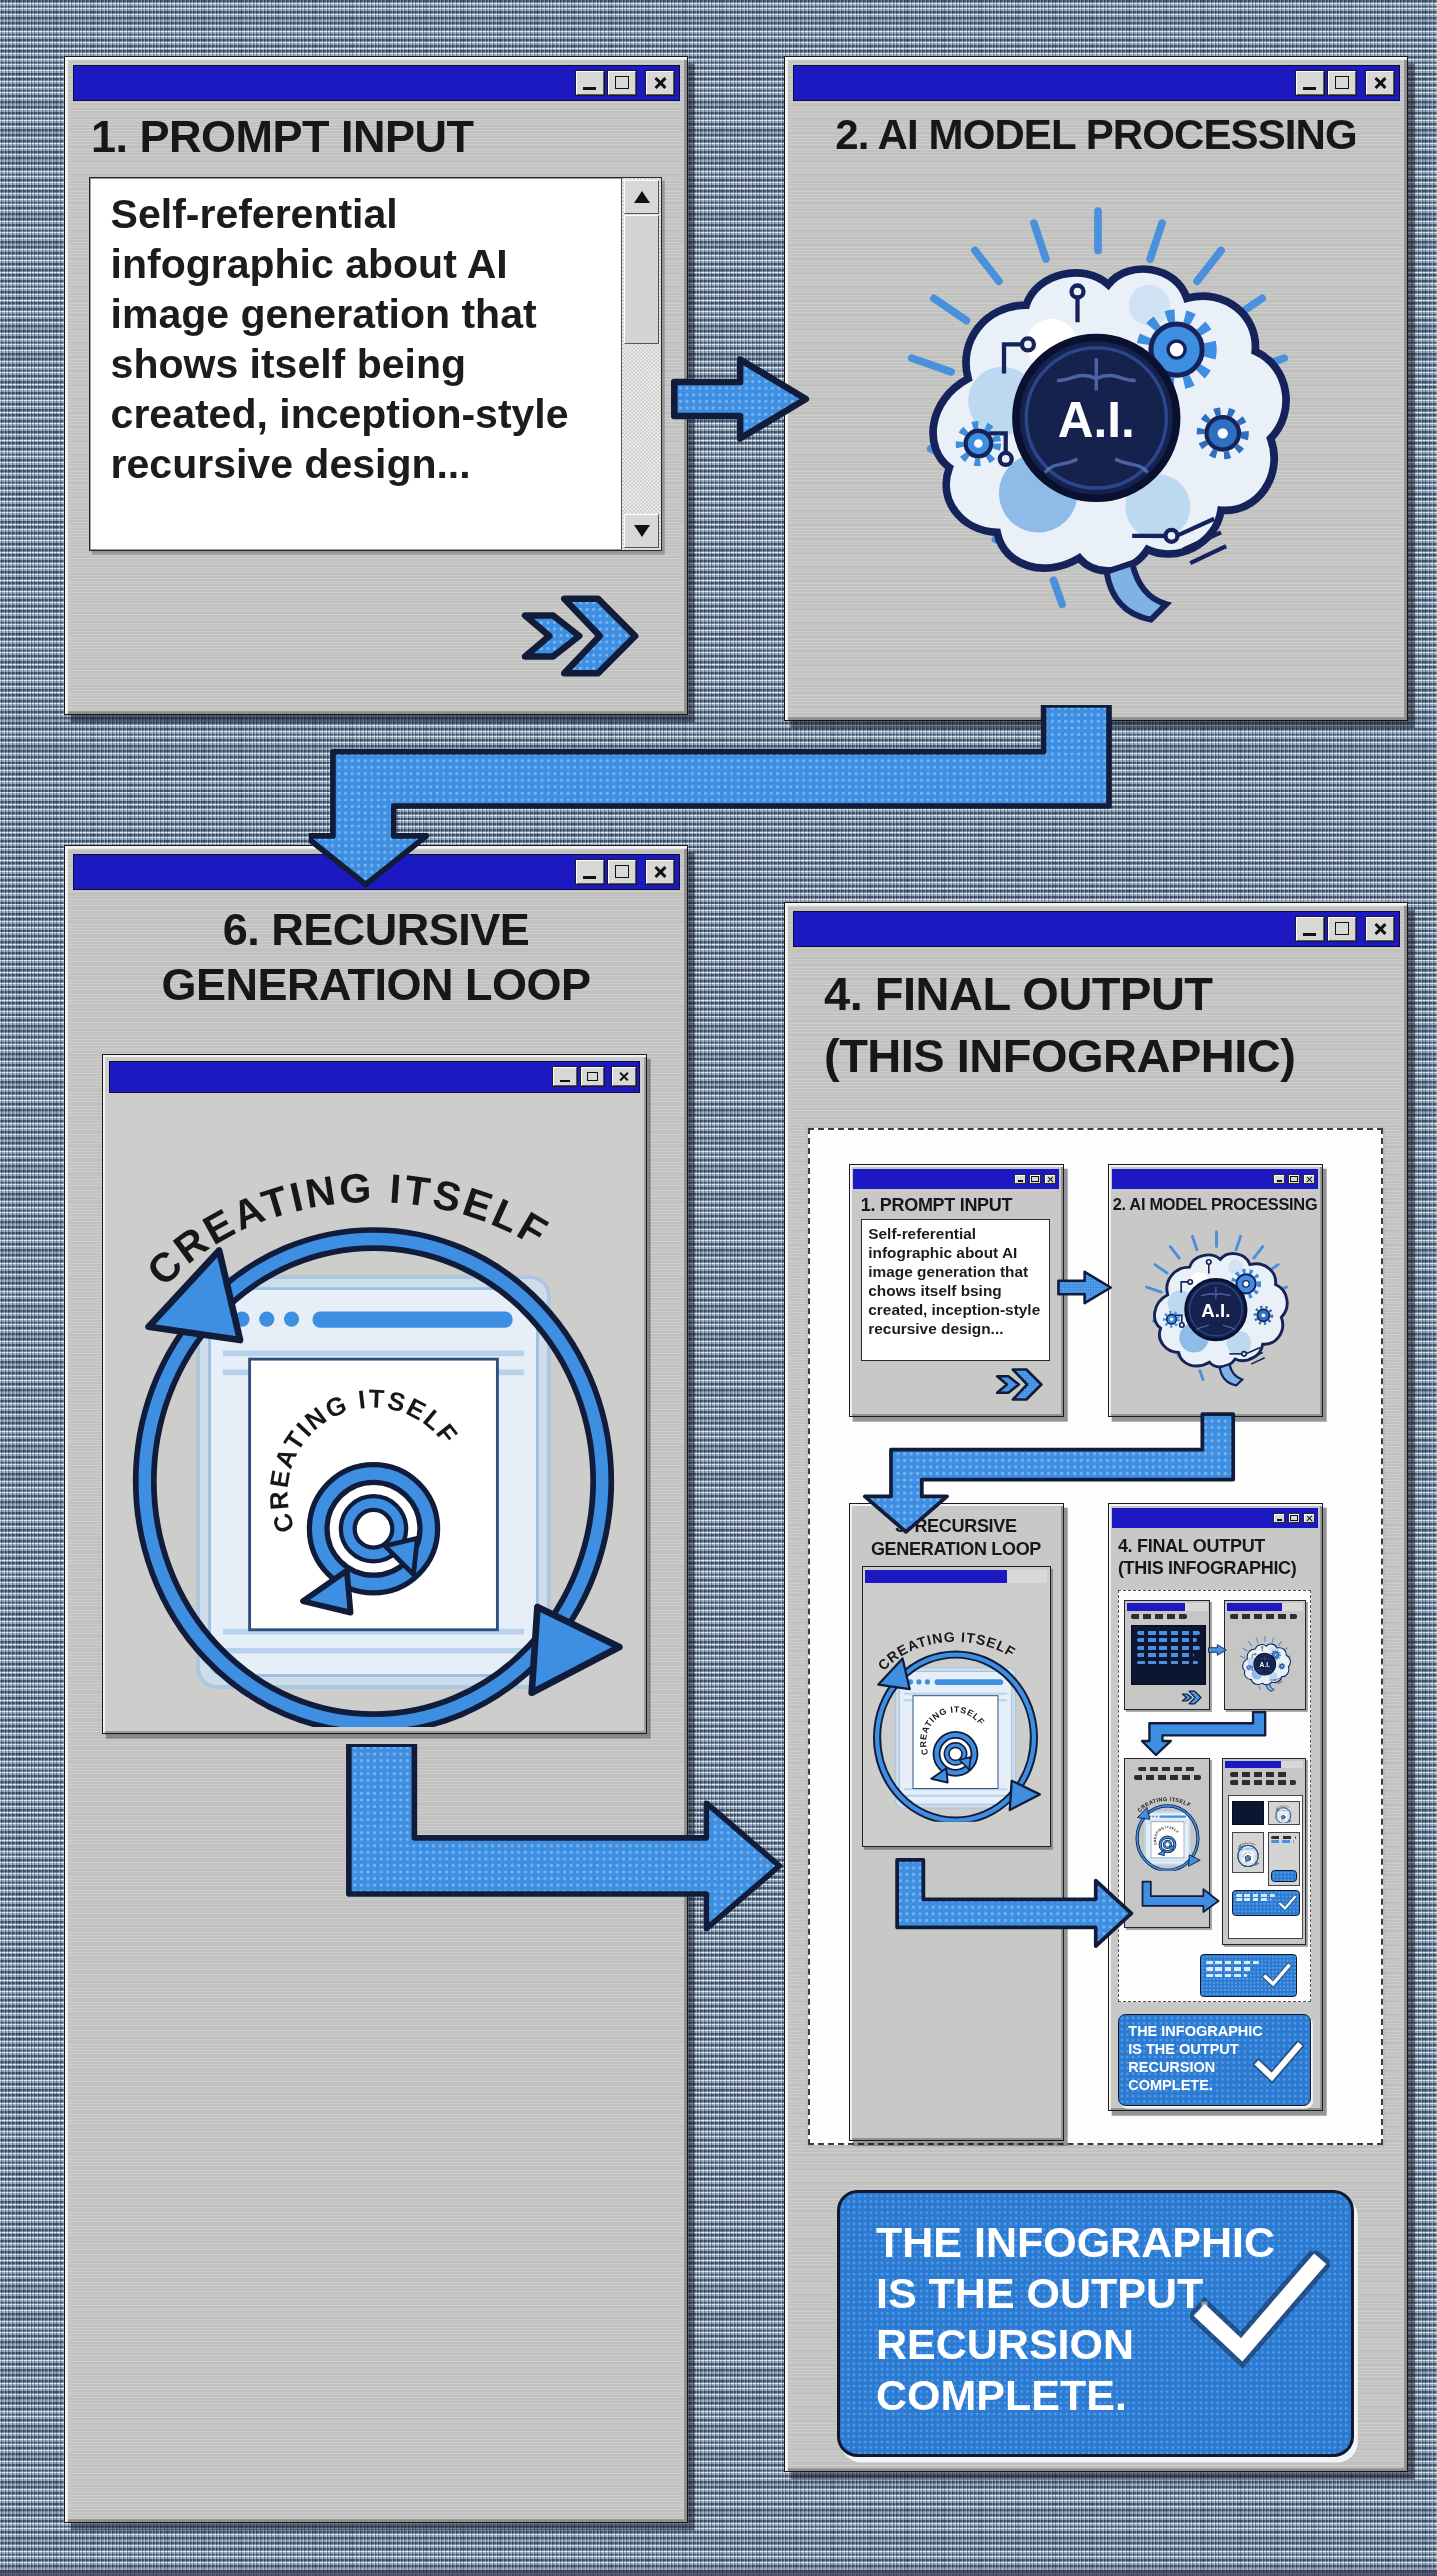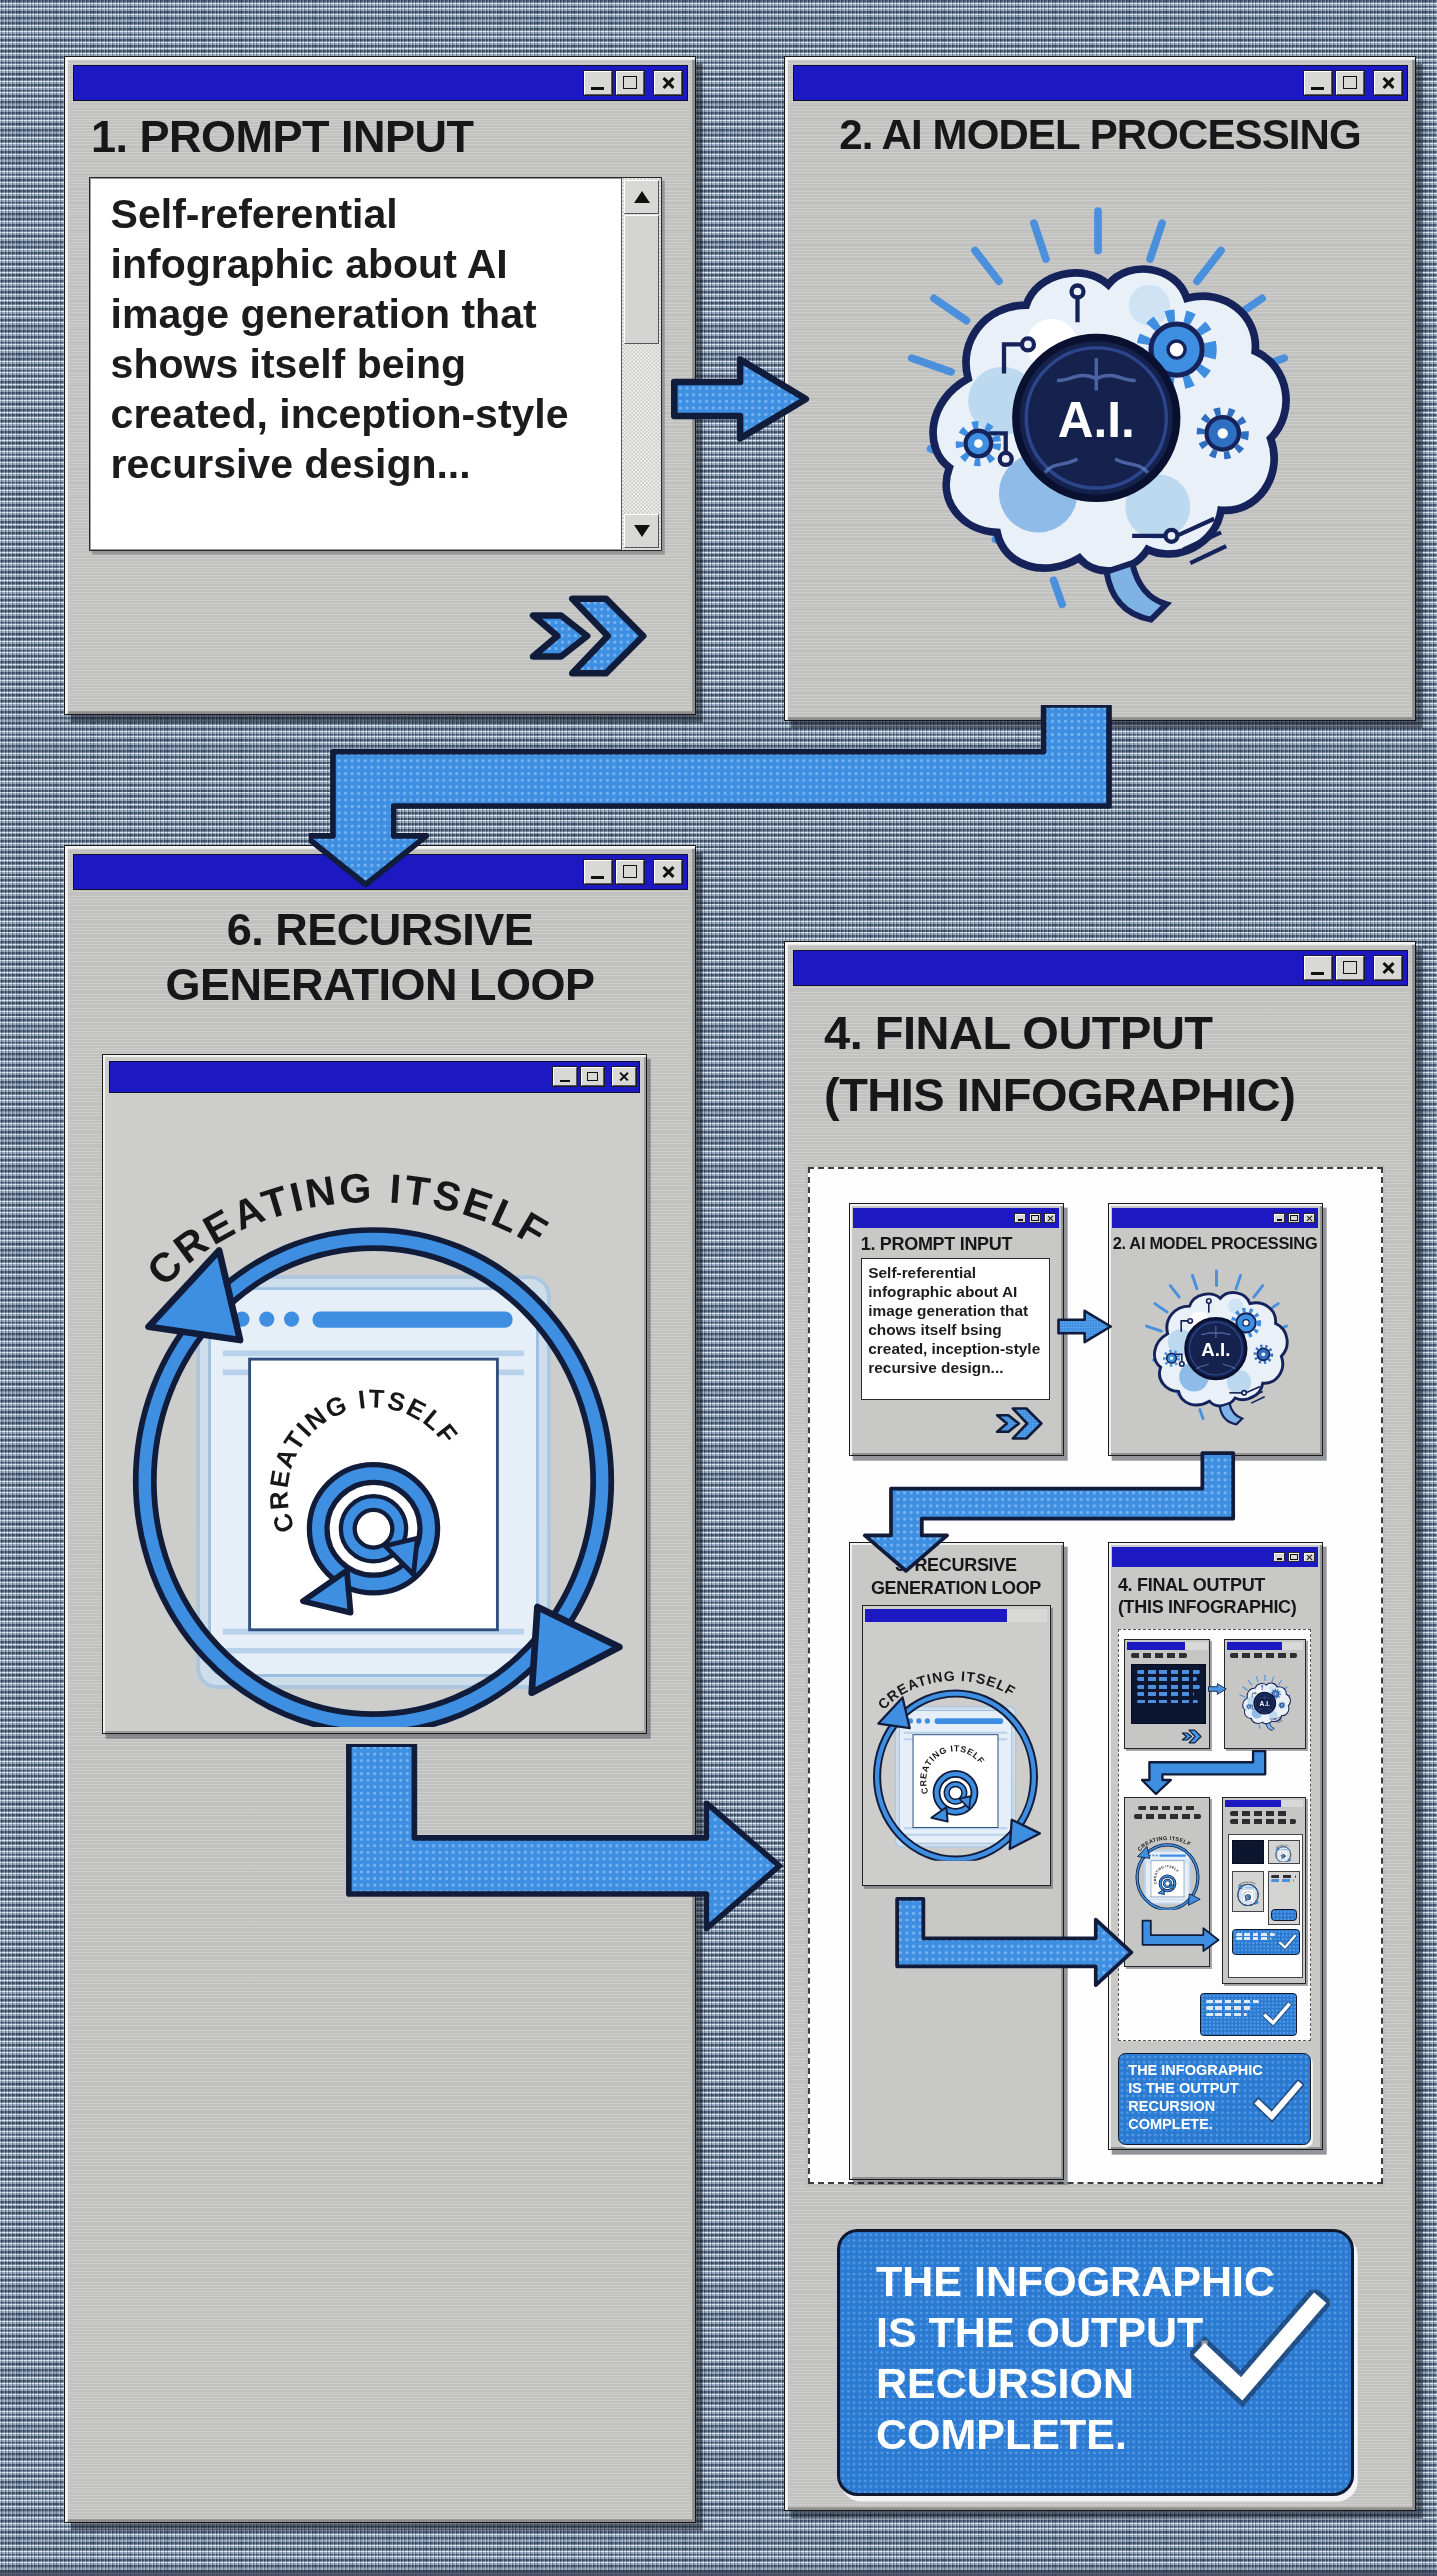--- a/index.html
+++ b/index.html
@@ -8,21 +8,21 @@
     background-color:#7e93ab;
     background-image:
       repeating-linear-gradient(90deg, rgba(255,255,255,.30) 0 0.9px, rgba(17,28,46,.28) 0.9px 1.9px, rgba(255,255,255,.06) 1.9px 3.7px),
       repeating-linear-gradient(180deg, #3d5069 0 1.9px, #6c84a0 1.9px 2.8px, #dde5ee 2.8px 3.7px, #8ba0b6 3.7px 5.6px);
   }
   .canvas::after{content:"";position:absolute;left:0;right:0;bottom:0;height:5.6px;background:#3a3f55;opacity:.8;}
   .pre{white-space:pre-line;}
   
   .window{position:absolute;background:#c8c8c6;border:1.9px solid #15151a;z-index:2;
     box-shadow: inset 2.8px 2.8px 0 #f4f4f2, inset -2.8px -2.8px 0 #8e8e8c, 6.6px 7.5px 0 rgba(15,20,32,.50);
-    background-image:repeating-linear-gradient(180deg, rgba(255,255,255,.10) 0 0.9px, rgba(0,0,0,.035) 0.9px 2.8px);padding-left:8px;}
+    background-image:repeating-linear-gradient(180deg, rgba(255,255,255,.10) 0 0.9px, rgba(0,0,0,.035) 0.9px 2.8px);}
   .titlebar{position:absolute;left:7.5px;right:7.5px;top:7.5px;height:36px;background:#1c19c2;border:0.9px solid #0e0e30;
     display:flex;align-items:center;justify-content:flex-end;gap:4.7px;padding-right:4.7px;box-sizing:border-box;}
   .tbtn{width:28px;height:24px;background:#d8d8d6;border-top:1.9px solid #ffffff;border-left:1.9px solid #ffffff;
     border-right:1.9px solid #55555a;border-bottom:1.9px solid #55555a;box-shadow:0 0 0 0.9px #1a1a1a;
     display:flex;align-items:center;justify-content:center;box-sizing:border-box;}
   .tbtn.close{margin-left:4.7px;}
   .g-min{width:13px;height:2.8px;background:#111;margin-top:12px;}
   .g-max{width:12px;height:10.3px;border:1.9px solid #111;}
   .gx{width:15px;height:14px;position:relative;}
   .gx::before,.gx::after{content:"";position:absolute;left:6.6px;top:0;width:2.8px;height:14px;background:#111;}
@@ -53,21 +53,21 @@
   #win3 .h-main{position:absolute;left:0;right:0;top:56px;text-align:center;font-size:45px;line-height:55px;}
   .nested{position:absolute;left:37px;top:208px;width:545px;height:680px;background:#cdcdcb;border:1.9px solid #1a1a1e;
     box-shadow:inset 1.9px 1.9px 0 #f4f4f2, inset -1.9px -1.9px 0 #9a9a98, 3.7px 4.7px 0 rgba(15,20,32,.35);box-sizing:border-box;}
   .nested .titlebar{left:5.6px;right:5.6px;top:5.6px;height:32px;gap:3.7px;padding-right:3.7px;}
   .nested .tbtn{width:23.4px;height:19.7px;border-width:0.9px;}
   .nested .g-min{width:9.4px;height:1.9px;margin-top:9.4px;}
   .nested .g-max{width:9.4px;height:7.5px;border-width:1.9px;}
   .nested .gx{width:11.2px;height:11.2px;} .nested .gx::before,.nested .gx::after{left:4.7px;width:1.9px;height:11.2px;}
   .loopart-main{position:absolute;left:1.9px;top:43px;width:537px;height:629px;}
   
-  #win4{left:784px;top:941px;width:622px;height:1568px;}
+  #win4{left:784px;top:902px;width:622px;height:1568px;}
   #win4 .h-main{position:absolute;left:39px;top:60px;font-size:47px;line-height:62px;}
   .inset{position:absolute;left:22.5px;top:225px;width:575px;height:1017px;background:#fefefe;border:2.8px dashed #3c3c3c;
     box-shadow:0 0 0 1.9px #bdbdbb;box-sizing:border-box;}
   
   .bluebox{position:absolute;background-color:#2b7ad2;border:3.7px solid #10182e;border-radius:20.6px;
     background-image:radial-gradient(#5a9ce6 1.4px, rgba(0,0,0,0) 1.5px);background-size:5.6px 5.6px;
     box-shadow:3.7px 5.6px 0 rgba(250,252,255,.85);box-sizing:border-box;}
   #mainbox{left:52px;top:1287px;width:517px;height:267px;}
   #mainbox .btext{position:absolute;left:36px;top:24px;font-size:43px;line-height:51px;font-weight:bold;color:#fff;}
   #mainbox .bcheck{position:absolute;right:20.6px;top:56px;width:140px;height:122px;}

